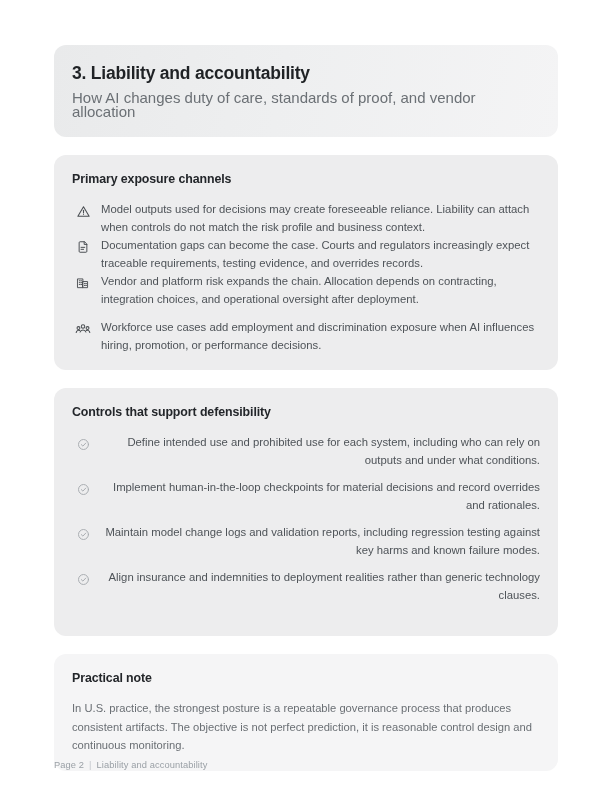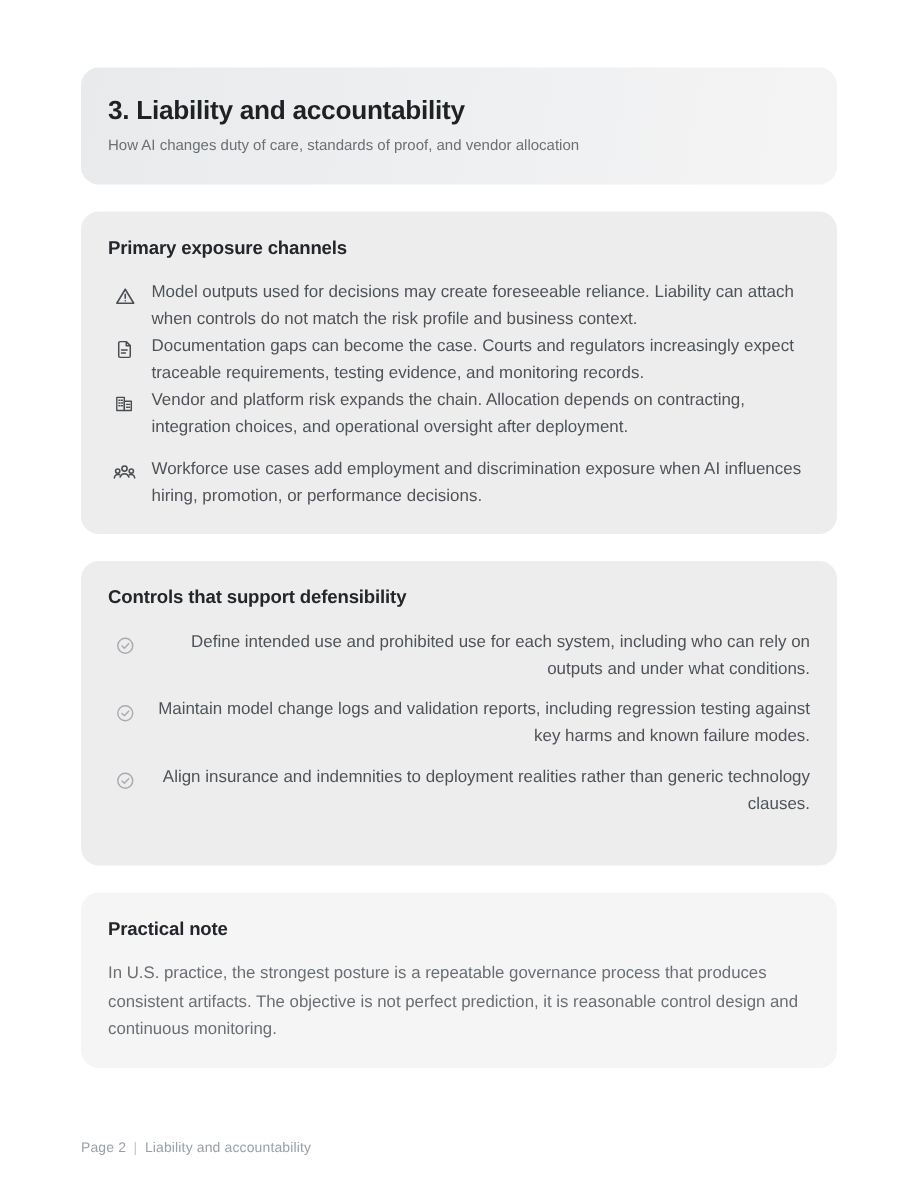--- a/index.html
+++ b/index.html
@@ -35,21 +35,21 @@
   }
   .header-title {
     font-size: 17.5px;
     font-weight: bold;
     color: #1f2225;
     letter-spacing: -0.2px;
     line-height: 22px;
     margin: 0 0 7px 0;
   }
   .header-subtitle {
-    font-size: 10px;
+    font-size: 15px;
     color: #6b7075;
     line-height: 14px;
     margin: 0;
   }
 
   
   .card {
     position: relative;
     box-sizing: border-box;
     width: 504px;
@@ -156,21 +156,21 @@
 
       <div class="item">
         <span class="item-icon">
           <svg width="14" height="14" viewBox="0 0 24 24" fill="none" stroke="#4a4e52" stroke-width="1.7" stroke-linecap="round" stroke-linejoin="round">
             <path d="M14 3 H7 A1.6 1.6 0 0 0 5.4 4.6 V19.4 A1.6 1.6 0 0 0 7 21 H17 A1.6 1.6 0 0 0 18.6 19.4 V7.6 Z"></path>
             <path d="M14 3 V7.6 H18.6"></path>
             <line x1="8.6" y1="12.6" x2="15" y2="12.6"></line>
             <line x1="8.6" y1="16" x2="13" y2="16"></line>
           </svg>
         </span>
-        <span class="item-text">Documentation gaps can become the case. Courts and regulators increasingly expect traceable requirements, testing evidence, and monitoring records.</span>
+        <span class="item-text">Documentation gaps can become the case. Courts and regulators increasingly expect traceable requirements, testing evidence, and overrides records.</span>
       </div>
 
       <div class="item">
         <span class="item-icon">
           <svg width="14" height="14" viewBox="0 0 24 24" fill="none" stroke="#4a4e52" stroke-width="1.6" stroke-linecap="round" stroke-linejoin="round">
             <rect x="3.2" y="5" width="8.6" height="15"></rect>
             <rect x="11.8" y="9.5" width="8" height="10.5"></rect>
             <line x1="5.6" y1="8.2" x2="6.8" y2="8.2"></line>
             <line x1="8.4" y1="8.2" x2="9.6" y2="8.2"></line>
             <line x1="5.6" y1="11.4" x2="6.8" y2="11.4"></line>
@@ -211,20 +211,29 @@
       <div class="item">
         <span class="item-icon">
           <svg width="13" height="13" viewBox="0 0 24 24" fill="none" stroke="#a8acb0" stroke-width="1.8" stroke-linecap="round" stroke-linejoin="round">
             <circle cx="12" cy="12" r="9.2"></circle>
             <path d="M8 12.2 L10.9 15 L16.2 9.4"></path>
           </svg>
         </span>
         <span class="item-text">Define intended use and prohibited use for each system, including who can rely on outputs and under what conditions.</span>
       </div>
 
+      <div class="item">
+        <span class="item-icon">
+          <svg width="13" height="13" viewBox="0 0 24 24" fill="none" stroke="#a8acb0" stroke-width="1.8" stroke-linecap="round" stroke-linejoin="round">
+            <circle cx="12" cy="12" r="9.2"></circle>
+            <path d="M8 12.2 L10.9 15 L16.2 9.4"></path>
+          </svg>
+        </span>
+        <span class="item-text">Implement human-in-the-loop checkpoints for material decisions and record overrides and rationales.</span>
+      </div>
 
       <div class="item">
         <span class="item-icon">
           <svg width="13" height="13" viewBox="0 0 24 24" fill="none" stroke="#a8acb0" stroke-width="1.8" stroke-linecap="round" stroke-linejoin="round">
             <circle cx="12" cy="12" r="9.2"></circle>
             <path d="M8 12.2 L10.9 15 L16.2 9.4"></path>
           </svg>
         </span>
         <span class="item-text">Maintain model change logs and validation reports, including regression testing against key harms and known failure modes.</span>
       </div>

